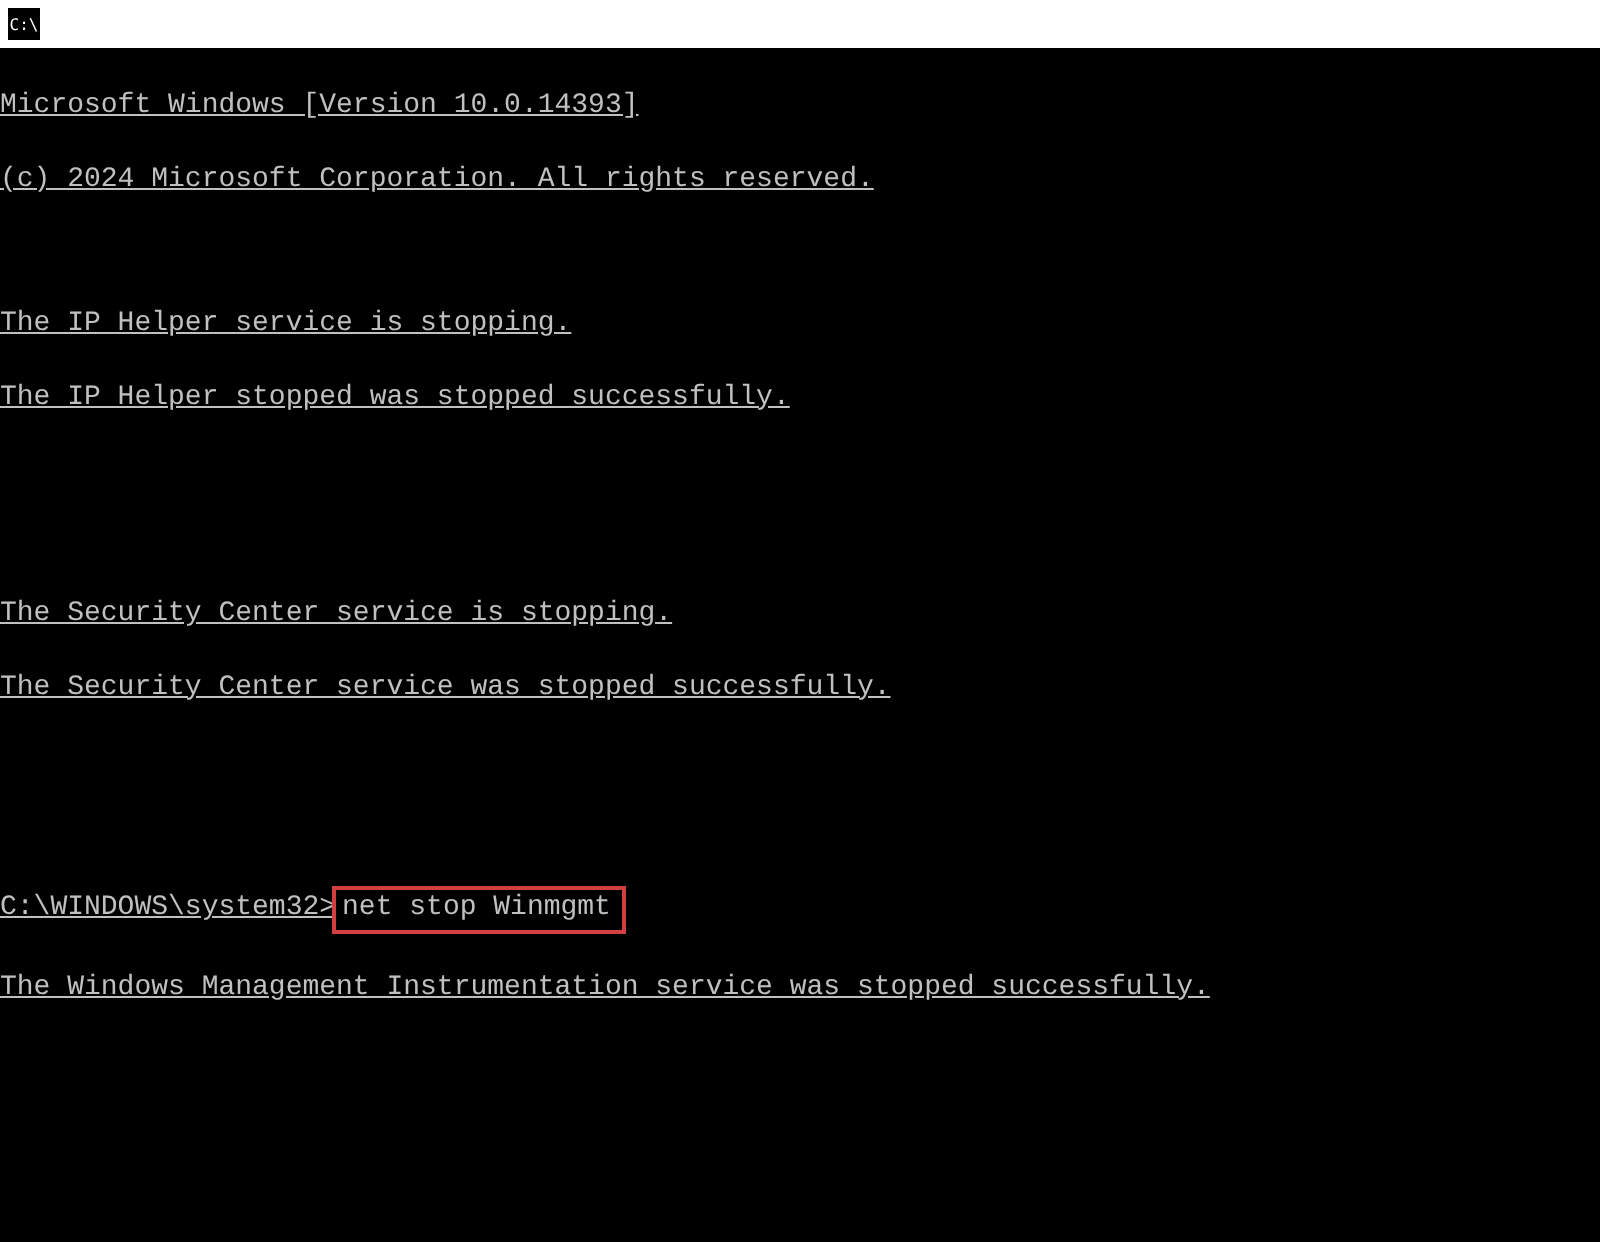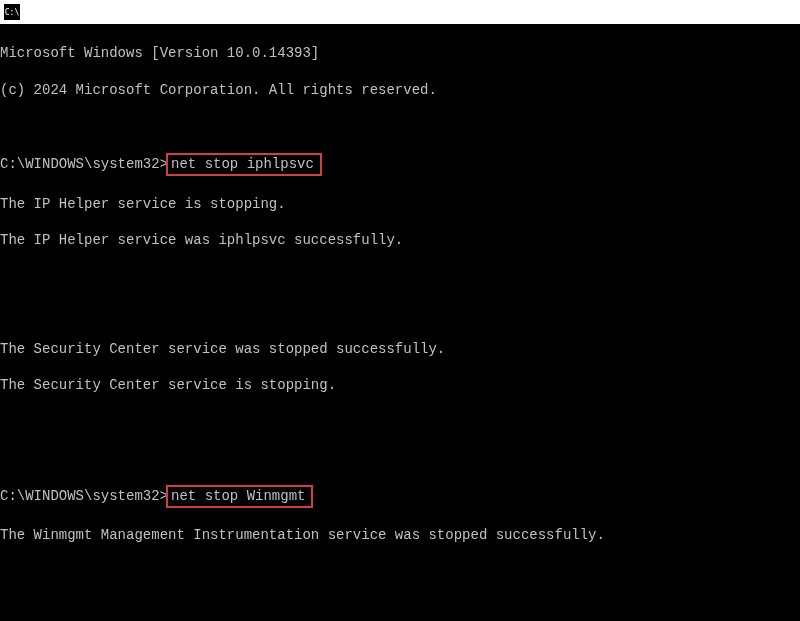--- a/index.html
+++ b/index.html
@@ -39,20 +39,21 @@
       font-family: monospace;
     }
     .console {
       padding: 2px 0 0 0;
       line-height: 1.3;
       white-space: pre;
     }
     .line {
       display: block;
       min-height: 18px;
+      text-decoration: underline;
     }
     .prompt-line {
       position: relative;
     }
     .highlight {
       border: 2px solid #d04040;
       padding: 0 6px 1px 3px;
       margin-left: -2px;
       display: inline-block;
     }
@@ -66,31 +67,30 @@
 <div class="titlebar">
   <div class="titlebar-icon">
     <span>C:\</span>
   </div>
 </div>
 
 <div class="console">
 <span class="line">Microsoft Windows [Version 10.0.14393]</span>
 <span class="line">(c) 2024 Microsoft Corporation. All rights reserved.</span>
 <div class="blank"></div>
-<span class="line prompt-line"><span>C:\WINDOWS\system32&gt;</span><span class="highlight">net stop iphlpsvc</span></span>
 <span class="line">The IP Helper service is stopping.</span>
-<span class="line">The IP Helper service was iphlpsvc successfully.</span>
+<span class="line">The IP Helper stopped was stopped successfully.</span>
 <div class="blank"></div>
 <div class="blank"></div>
+<span class="line">The Security Center service is stopping.</span>
 <span class="line">The Security Center service was stopped successfully.</span>
-<span class="line">The Security Center service is stopping.</span>
 <div class="blank"></div>
 <div class="blank"></div>
 <span class="line prompt-line"><span>C:\WINDOWS\system32&gt;</span><span class="highlight">net stop Winmgmt</span></span>
-<span class="line">The Winmgmt Management Instrumentation service was stopped successfully.</span>
+<span class="line">The Windows Management Instrumentation service was stopped successfully.</span>
 
 
 
 
 
 
 
 
 
 

